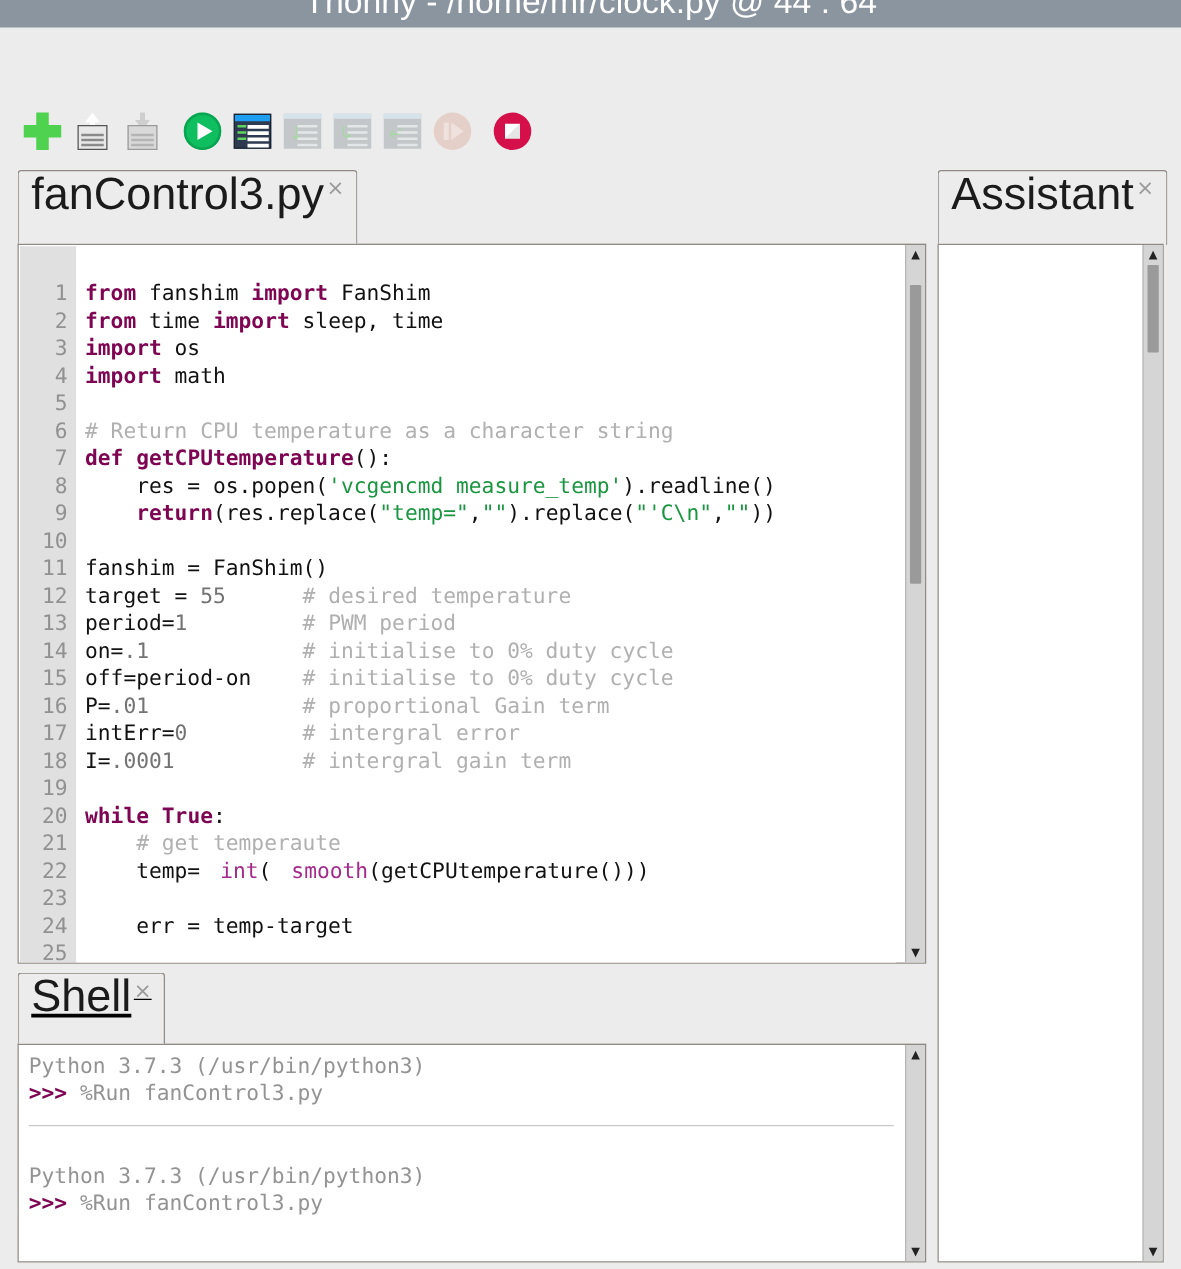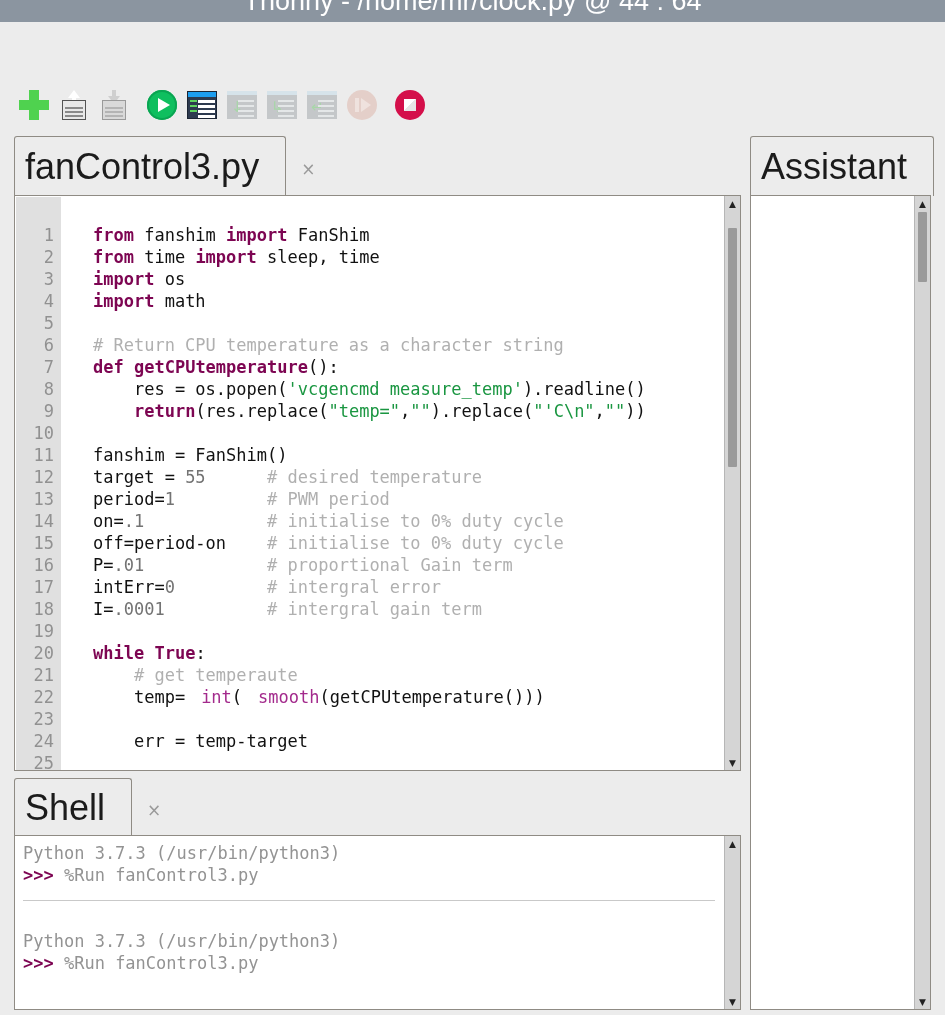--- a/index.html
+++ b/index.html
@@ -222,24 +222,22 @@
   }
 
   
   .tab {
     background: #ececec;
     border: 1px solid #8f8b84;
     border-bottom: none;
     border-top-left-radius: 3px;
     border-top-right-radius: 3px;
     display: flex;
-    align-items: center;
     box-sizing: border-box;
     padding: 0 6px 0 10px;
-    gap: 40px;
   }
   .tab-label {
     font-size: 36px;
     color: #1b1b1b;
     font-family: "Liberation Sans", sans-serif;
     white-space: nowrap;
     line-height: 1;
   }
   .tab-close {
     font-size: 17px;
@@ -278,21 +276,20 @@
   .gutter {
     position: absolute; left: 1px; top: 1px;
     width: 45px; height: 574px;
     background: #e0e0e0;
   }
   .codearea {
     position: absolute; left: 46px; top: 1px;
     width: 656px; height: 606px;
     background: #ffffff;
     overflow: hidden;
-    padding-left: 25px;
   }
   .code-lines, .gutter-lines {
     font-family: "DejaVu Sans Mono", monospace;
     font-size: 17px;
     line-height: 22px;
   }
   .gutter-lines {
     padding-top: 10px;
     text-align: right;
     color: #919191;
@@ -567,21 +564,21 @@
         <div class="arrow-up">▲</div>
         <div class="thumb" id="editor-thumb" style="top: 32.26px; height: 238.48px;"></div>
         <div class="arrow-dn">▼</div>
       </div>
     </div>
   </div>
 
   <div id="shell-panel">
     <div id="shell-tabbar">
       <div id="shell-tabstrip-rest"></div>
-      <div id="shell-tab" class="tab" style="width: 118px;">
+      <div id="shell-tab" class="tab" style="width: 118px; text-decoration: underline;">
         <span class="tab-label">Shell</span>
         <span class="tab-close">×</span>
       </div>
     </div>
     <div id="shell-body">
       <div class="shell-text" id="shell-block-0" style="top:6px;"><span class="sh-sys">Python 3.7.3 (/usr/bin/python3)</span>
 <span class="sh-prompt">&gt;&gt;&gt;</span><span class="sh-cmd"> %Run fanControl3.py</span></div>
       <div class="shell-sep" id="shell-separator" style="top:64px;"></div>
       <div class="shell-text" id="shell-block-1" style="top:94px;"><span class="sh-sys">Python 3.7.3 (/usr/bin/python3)</span>
 <span class="sh-prompt">&gt;&gt;&gt;</span><span class="sh-cmd"> %Run fanControl3.py</span></div>

